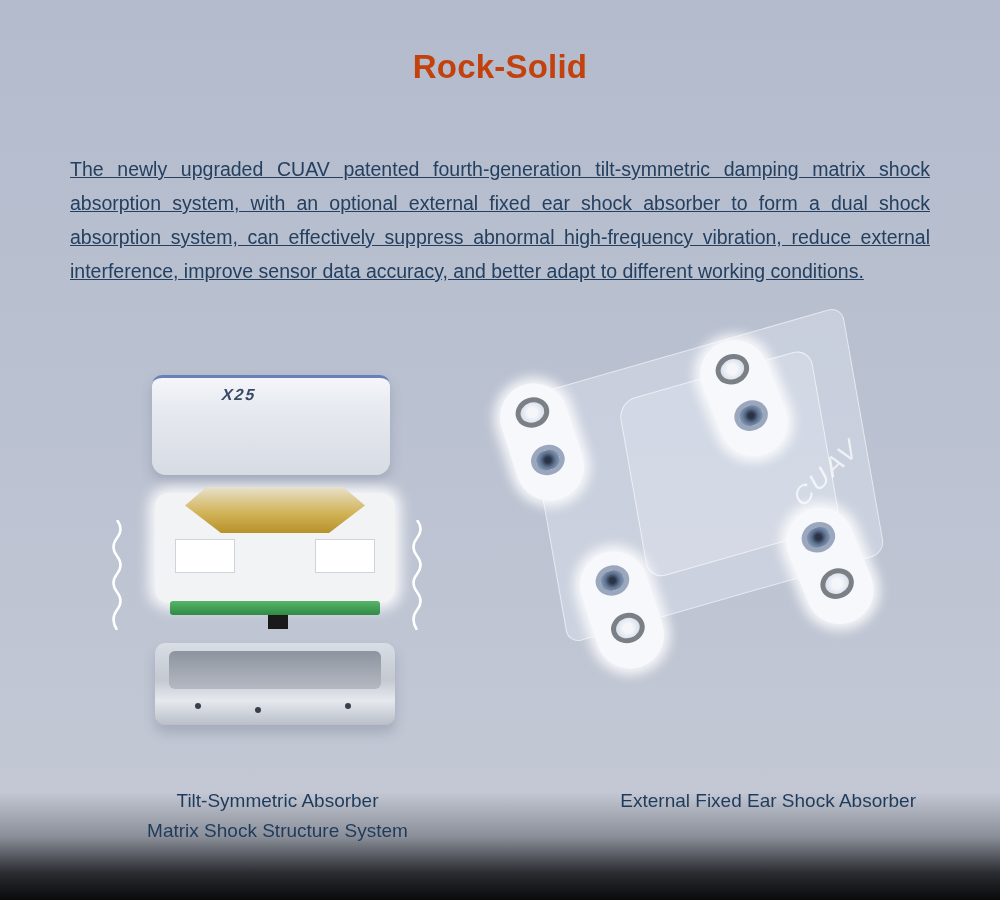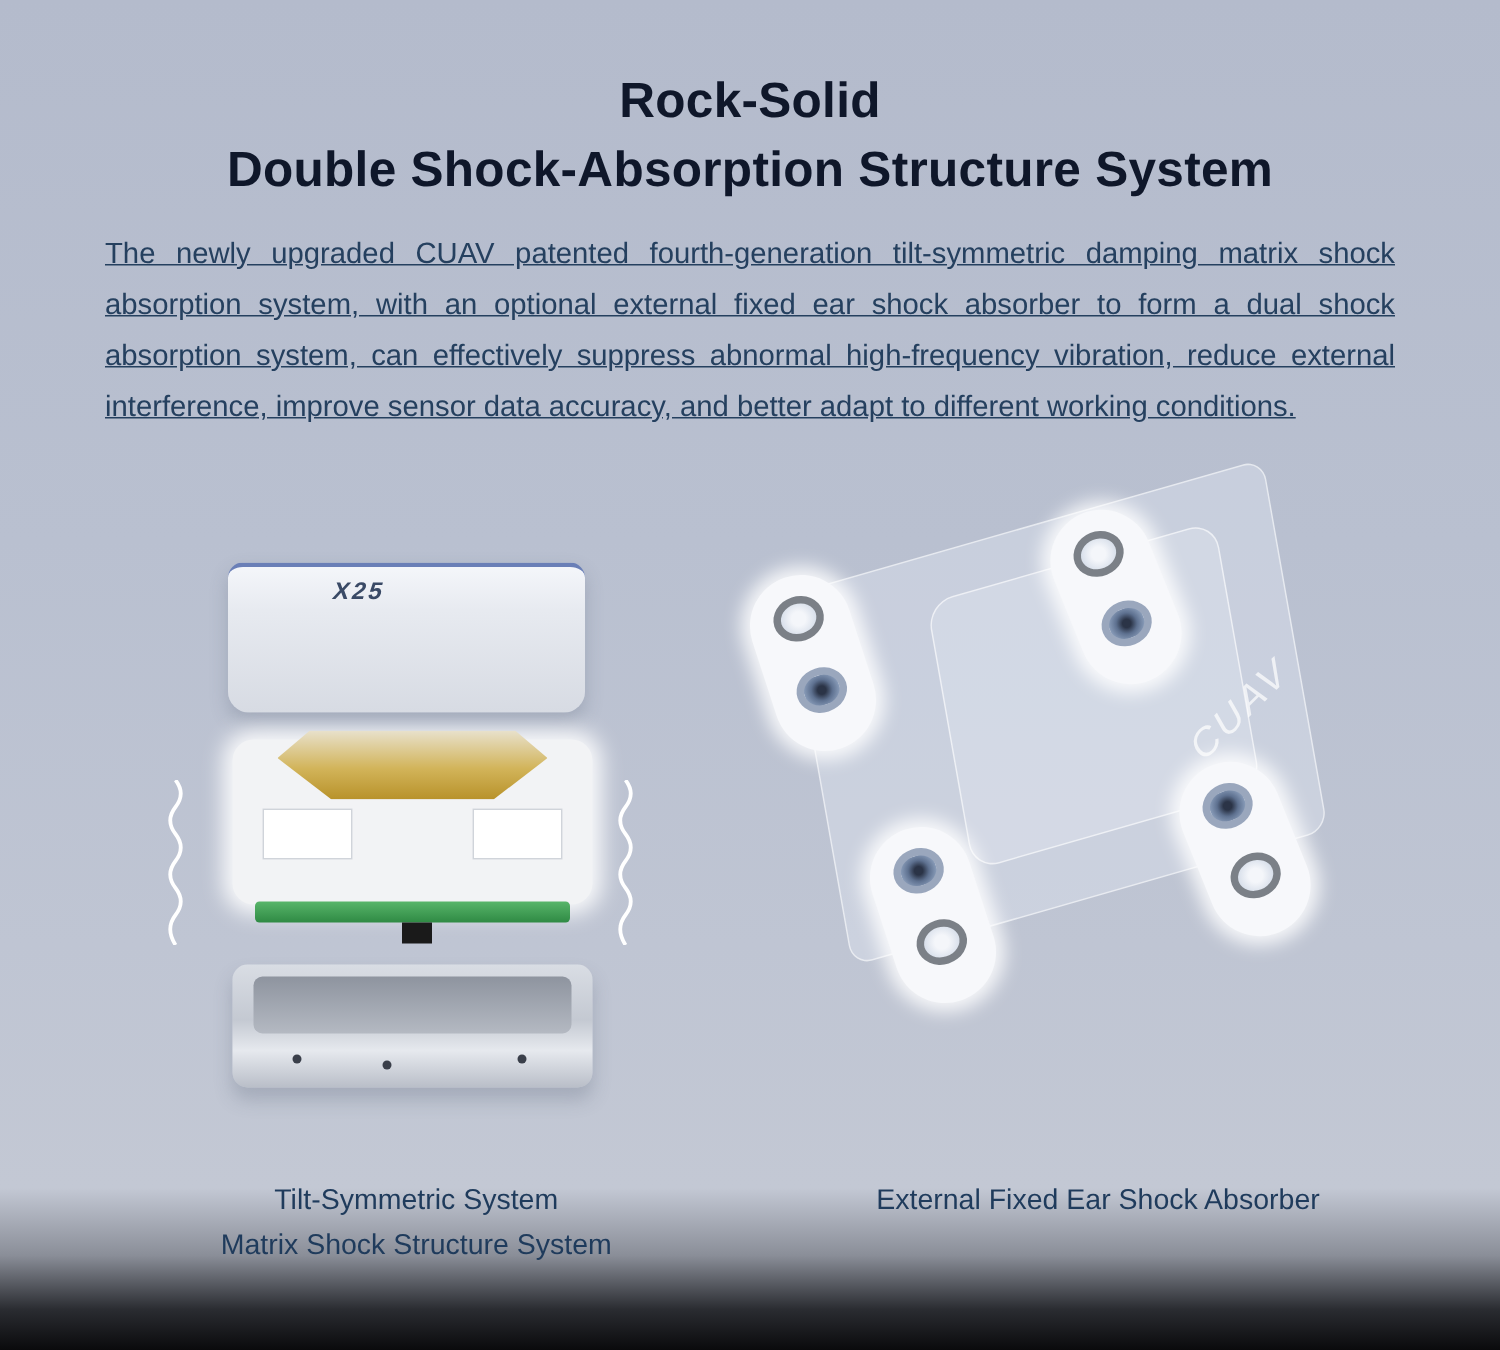--- a/index.html
+++ b/index.html
@@ -5,34 +5,34 @@
   * { box-sizing: border-box; margin: 0; padding: 0; }
   html, body { width: 1000px; height: 900px; overflow: hidden; }
   body {
     position: relative;
     font-family: "Liberation Sans", "DejaVu Sans", sans-serif;
     background: linear-gradient(180deg, #b4bbcc 0%, #b9c0d0 40%, #bfc5d3 70%, #c3c8d4 88%, #8a8e98 93%, #2a2c31 97%, #0a0a0c 100%);
     color: #1d3b5e;
   }
   .title {
     position: absolute; left: 0; top: 44px; width: 1000px;
-    text-align: center; font-weight: bold; color: #0f172a;
+    text-align: center; font-weight: bold; color: #c2410c;
     font-size: 33px; line-height: 46px; letter-spacing: 0.2px;
   }
   .desc {
     position: absolute; left: 70px; top: 152px; width: 860px;
     font-size: 19.5px; line-height: 34px; color: #25405f;
     text-align: justify; text-align-last: left; text-decoration: underline;
   }
   .caption {
     position: absolute; font-size: 19px; line-height: 30px;
     color: #1f3b5c; text-align: center;
   }
   .cap-left { left: 100px; top: 786px; width: 355px; }
-  .cap-right { left: 532px; top: 786px; width: 400px; }
+  .cap-right { left: 516px; top: 786px; width: 400px; text-align: right; }
 
   
   .left-fig { position: absolute; left: 100px; top: 365px; width: 330px; height: 370px; }
   .top-cap {
     position: absolute; left: 52px; top: 10px; width: 238px; height: 100px;
     background: linear-gradient(180deg, #f4f6fa 0%, #e7eaf0 30%, #d7dbe3 100%);
     border-radius: 10px 10px 14px 14px;
     box-shadow: 0 6px 12px rgba(80,90,110,0.25);
     border-top: 3px solid #6a7fb7;
   }
@@ -100,21 +100,20 @@
   .ear .grommet.blue {
     border-color: #9aa7bd;
     background: radial-gradient(circle, #2b3447 18%, #5e7190 45%, #a8bbd6 100%);
   }
 </style>
 </head>
 <body>
 
 <div class="title">
   <div>Rock-Solid</div>
-  <div>Double Shock-Absorption Structure System</div>
 </div>
 
 <p class="desc">The newly upgraded CUAV patented fourth-generation tilt-symmetric damping matrix shock absorption system, with an optional external fixed ear shock absorber to form a dual shock absorption system, can effectively suppress abnormal high-frequency vibration, reduce external interference, improve sensor data accuracy, and better adapt to different working conditions.</p>
 
 <div class="left-fig">
   <div class="top-cap">
     <span class="logo">X25</span>
   </div>
 
   <svg class="wave" style="left:10px" viewBox="0 0 14 110">
@@ -158,16 +157,16 @@
     <div class="grommet blue" style="top:14px"></div>
     <div class="grommet" style="top:64px"></div>
   </div>
   <div class="ear" style="left:316px; top:196px; transform:rotate(-22deg);">
     <div class="grommet blue" style="top:14px"></div>
     <div class="grommet" style="top:64px"></div>
   </div>
 </div>
 
 <div class="caption cap-left">
-  <div>Tilt-Symmetric System</div>
+  <div>Tilt-Symmetric Absorber</div>
   <div>Matrix Shock Structure System</div>
 </div>
 <div class="caption cap-right">External Fixed Ear Shock Absorber</div>
 
 </body></html>

